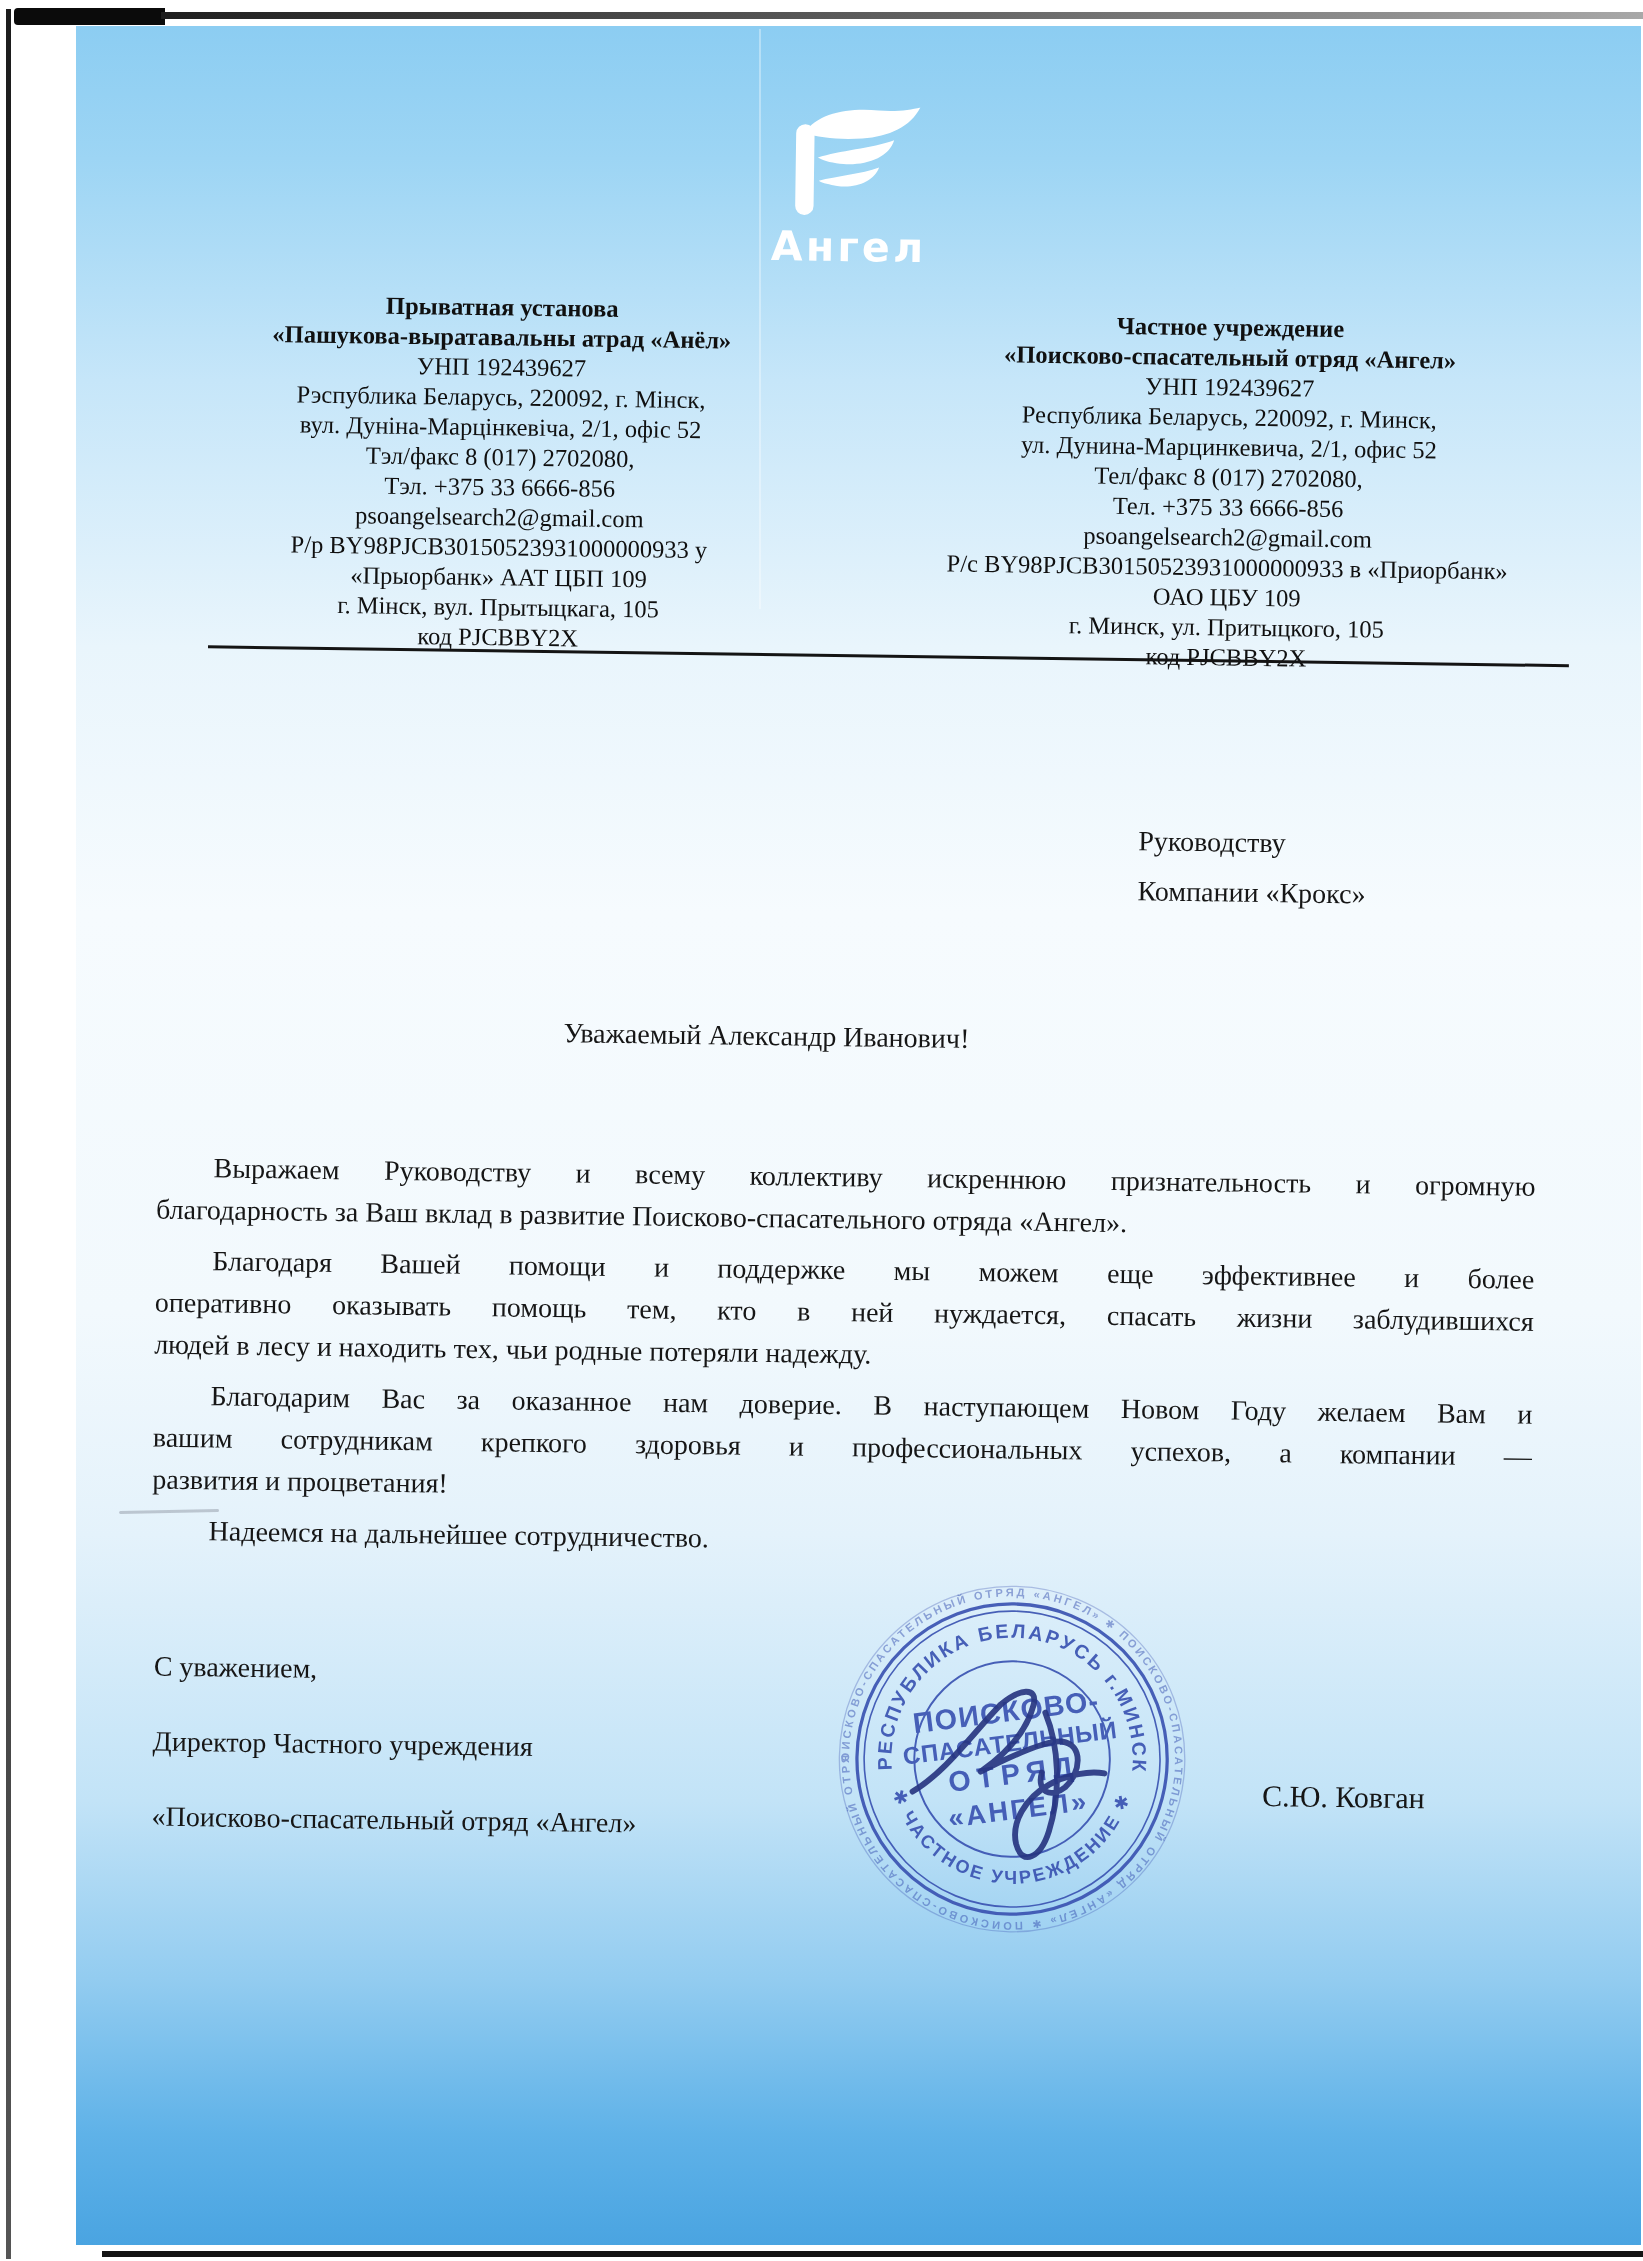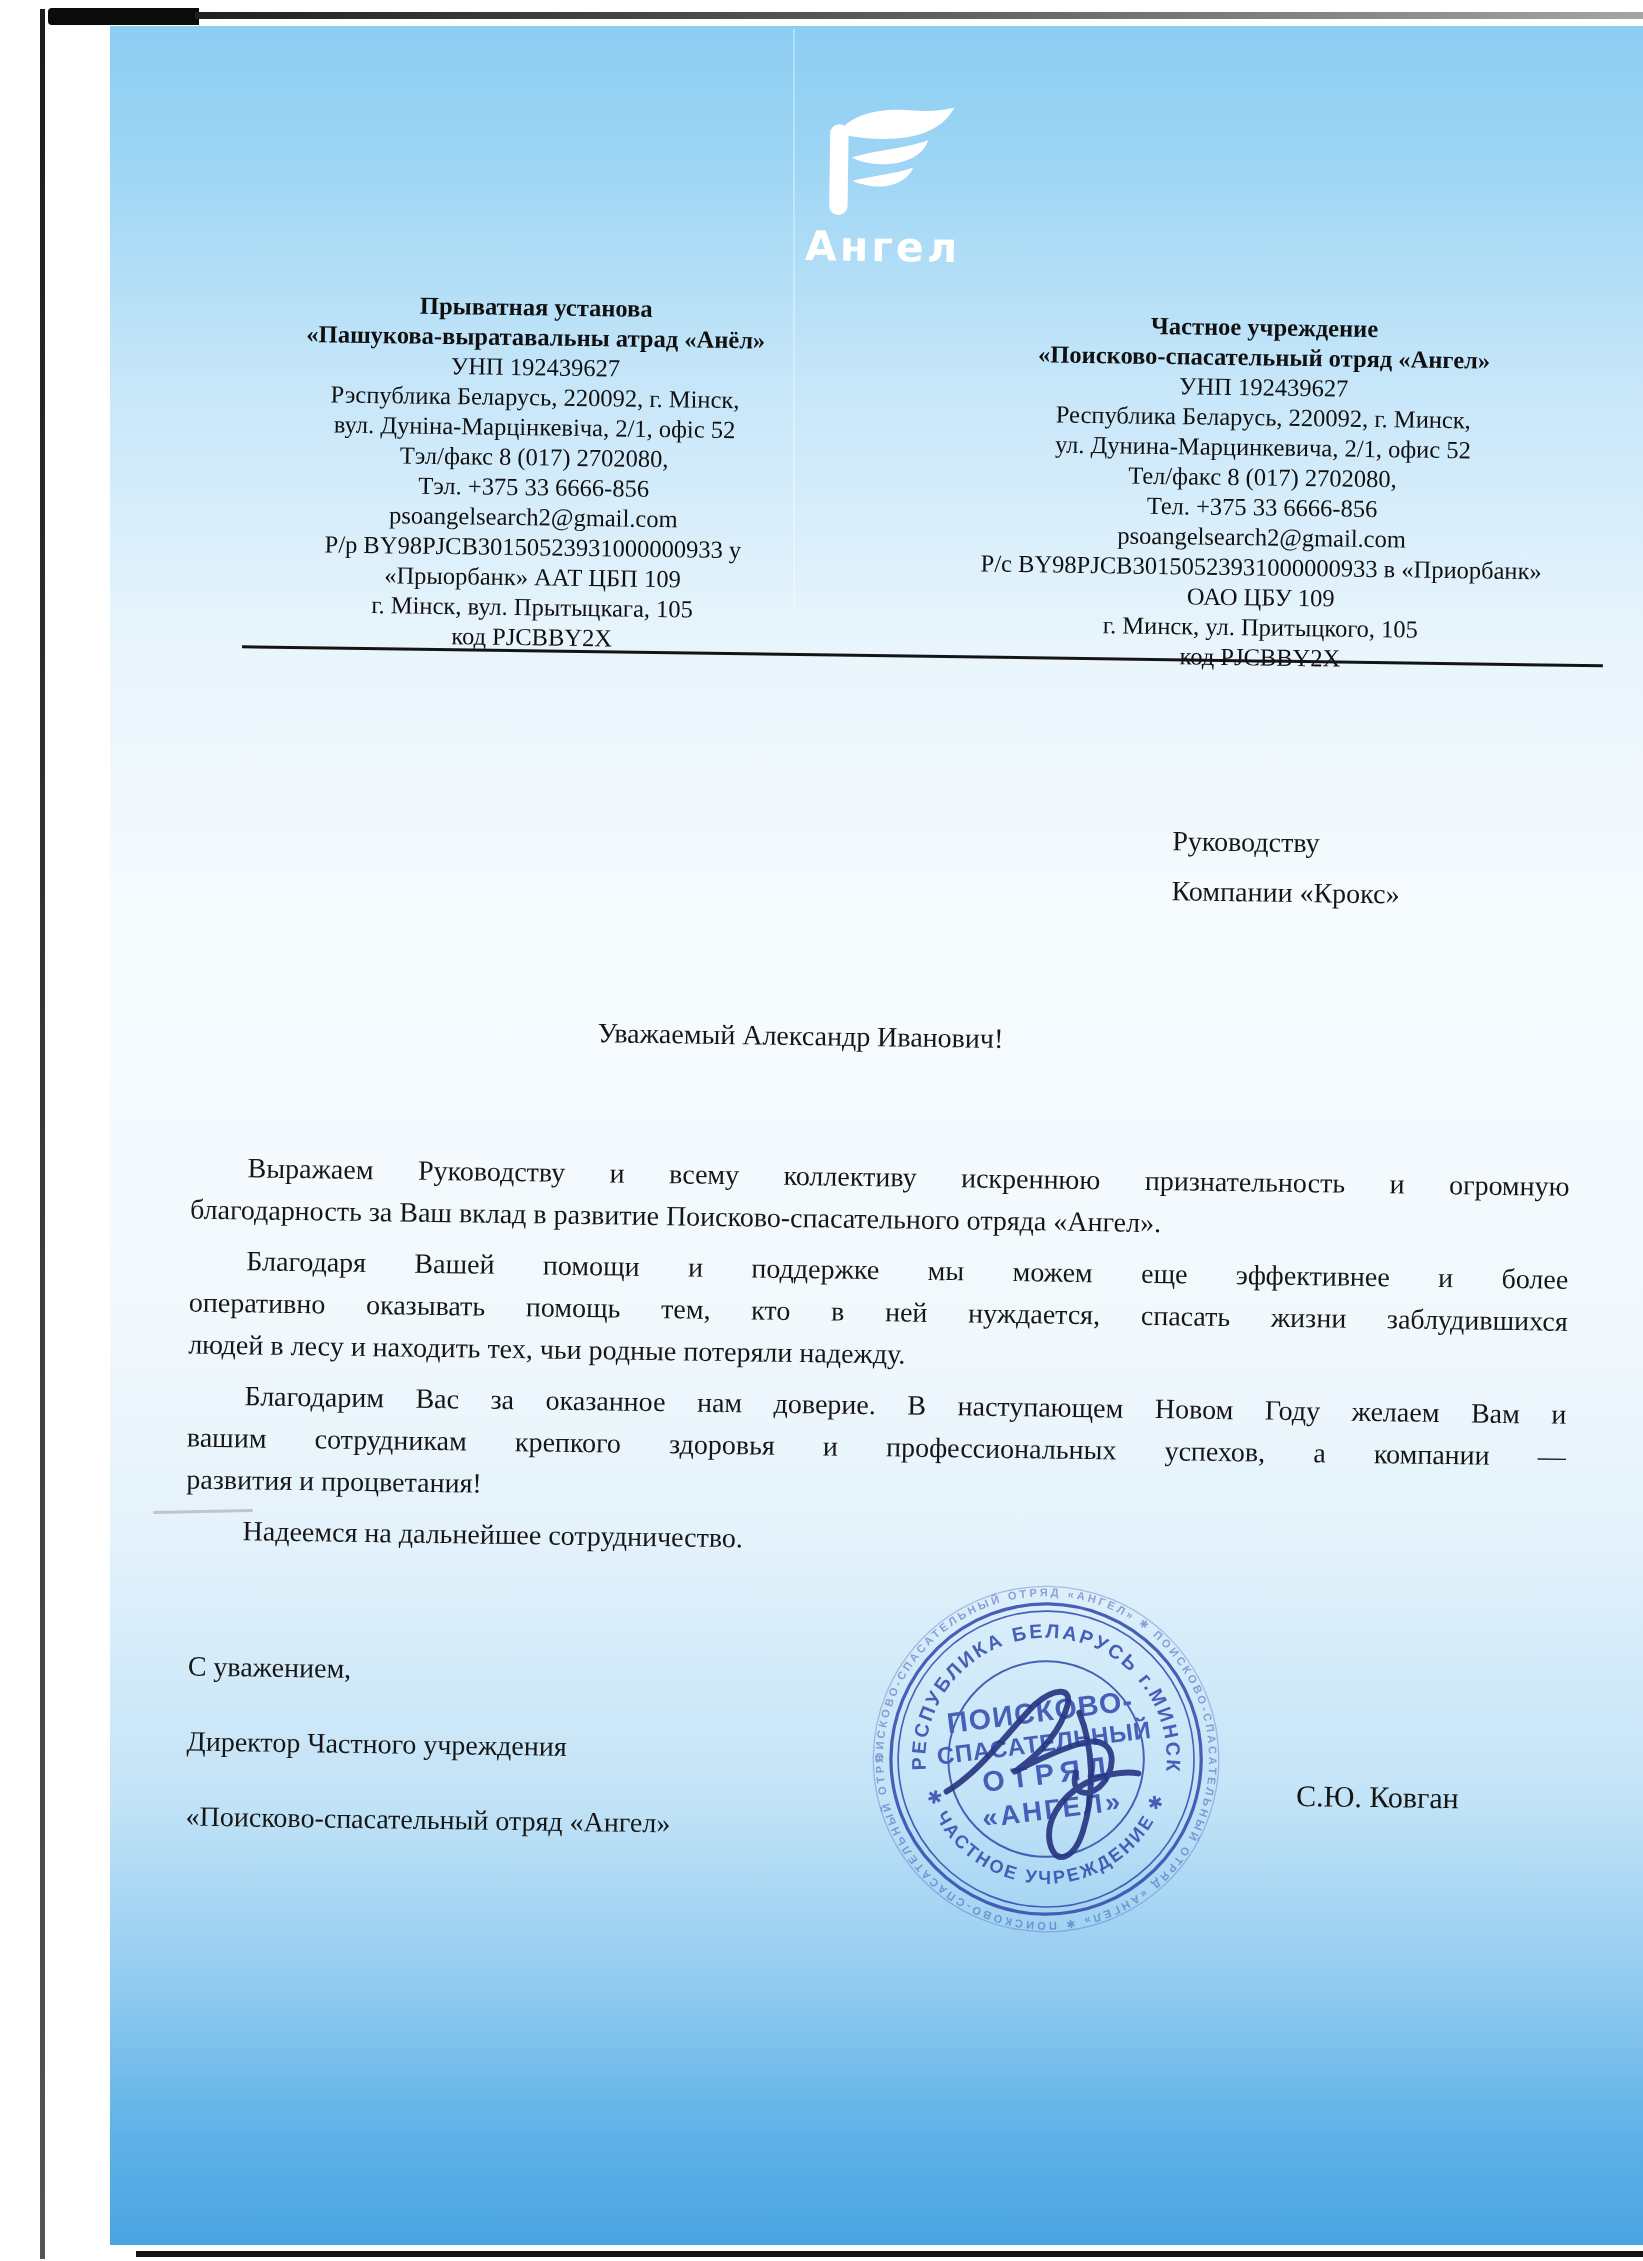--- a/index.html
+++ b/index.html
@@ -11,21 +11,21 @@
   }
   *{margin:0;padding:0;box-sizing:border-box;}
   html,body{width:1644px;height:2261px;}
   body{
     background:#ffffff;
     font-family:"Liberation Serif","DejaVu Serif",serif;
     color:var(--txt);
     overflow:hidden;
     position:relative;
   }
-  .page{position:absolute;inset:0;margin-left:34px;}
+  .page{position:absolute;inset:0;}
 
   
   .paper{
     position:absolute;left:76px;top:26px;width:1565px;height:2219px;
     background:linear-gradient(to bottom,
       #8ccdf2 0%,
       #9dd5f4 6%,
       #c6e6f9 16%,
       #e9f5fc 28%,
       #f6fbfe 40%,

